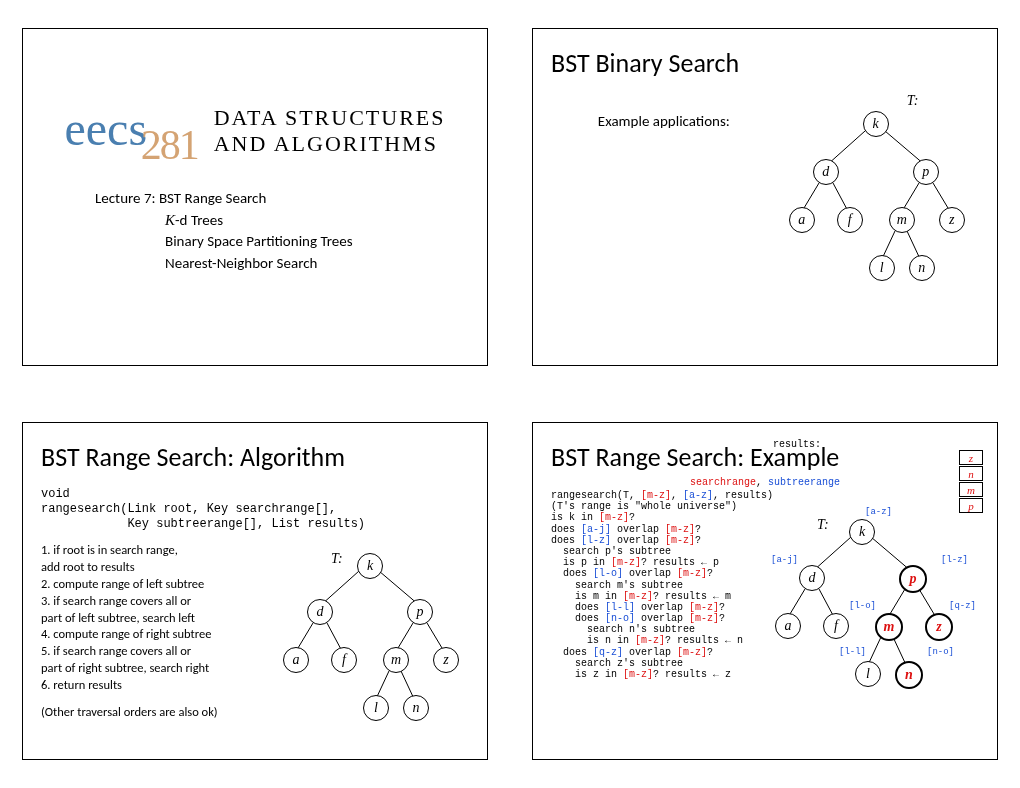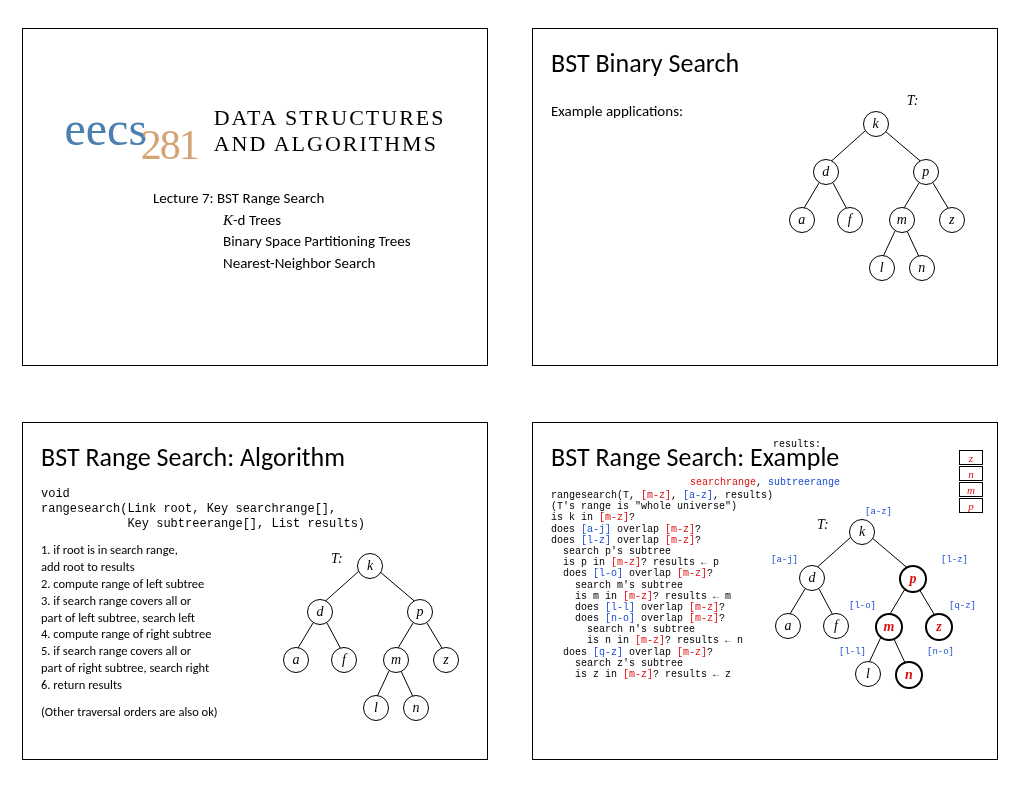--- a/index.html
+++ b/index.html
@@ -59,21 +59,21 @@
   }
   .course-title {
     font-family: "Papyrus", "Comic Sans MS", cursive;
     font-size: 22px;
     letter-spacing: 2px;
     line-height: 1.2;
     text-align: left;
   }
   .lecture-list {
     font-size: 15px;
-    margin-left: 112px;
+    margin-left: 54px;
     line-height: 1.45;
   }
   
   .s2-body { display:flex; gap: 10px; }
   .s2-text { width: 54%; font-size: 15px; line-height: 1.35; }
   .s2-tree { width: 46%; position: relative; }
   .small-i { font-style: italic; font-family: Georgia, serif; }
   
   .tnode {
     position: absolute;
@@ -152,21 +152,21 @@
       <div style="margin-left:70px;"><span class="small-i">K</span>-d Trees</div>
       <div style="margin-left:70px;">Binary Space Partitioning Trees</div>
       <div style="margin-left:70px;">Nearest-Neighbor Search</div>
     </div>
   </div>
 
   <div class="slide">
     <div class="slide-title">BST Binary Search</div>
     <div class="s2-body">
       <div class="s2-text">
-        <div style="margin-top:8px;">Example applications:</div>
+        <div style="margin-top:18px;text-align:center;">Example applications:</div>
       </div>
       <div class="s2-tree" style="height:200px;">
         <span class="tlabel" style="top:0;left:120px;">T:</span>
         <svg class="edges" width="200" height="200">
           <line x1="78" y1="38" x2="40" y2="72" stroke="#000"></line>
           <line x1="98" y1="38" x2="138" y2="72" stroke="#000"></line>
           <line x1="32" y1="90" x2="14" y2="120" stroke="#000"></line>
           <line x1="46" y1="90" x2="62" y2="120" stroke="#000"></line>
           <line x1="132" y1="90" x2="114" y2="120" stroke="#000"></line>
           <line x1="146" y1="90" x2="164" y2="120" stroke="#000"></line>

